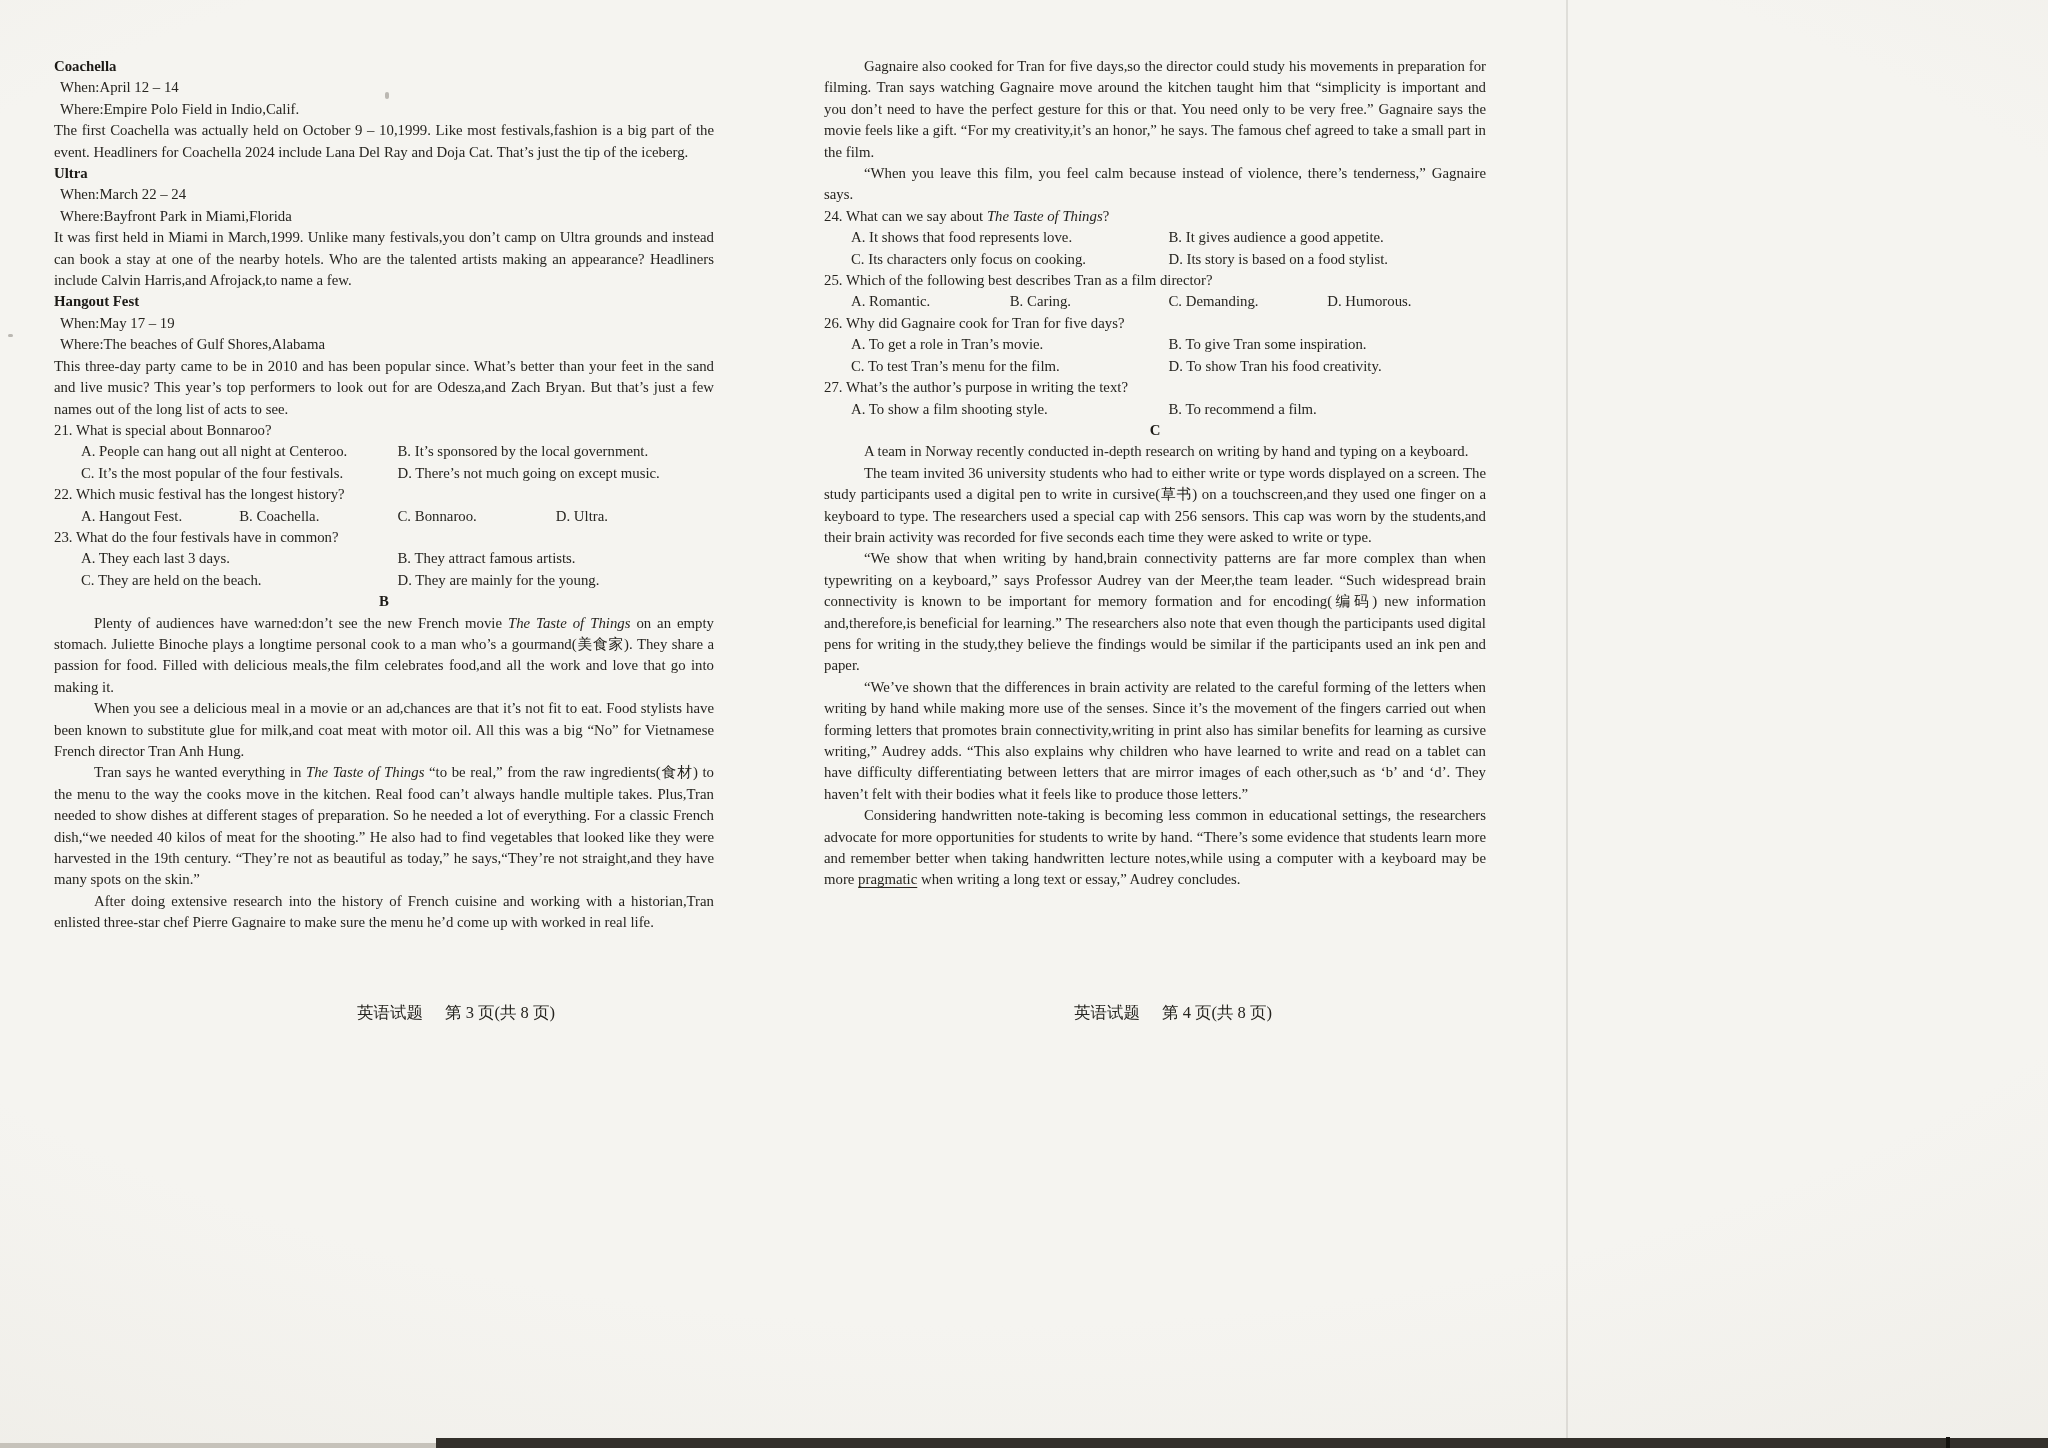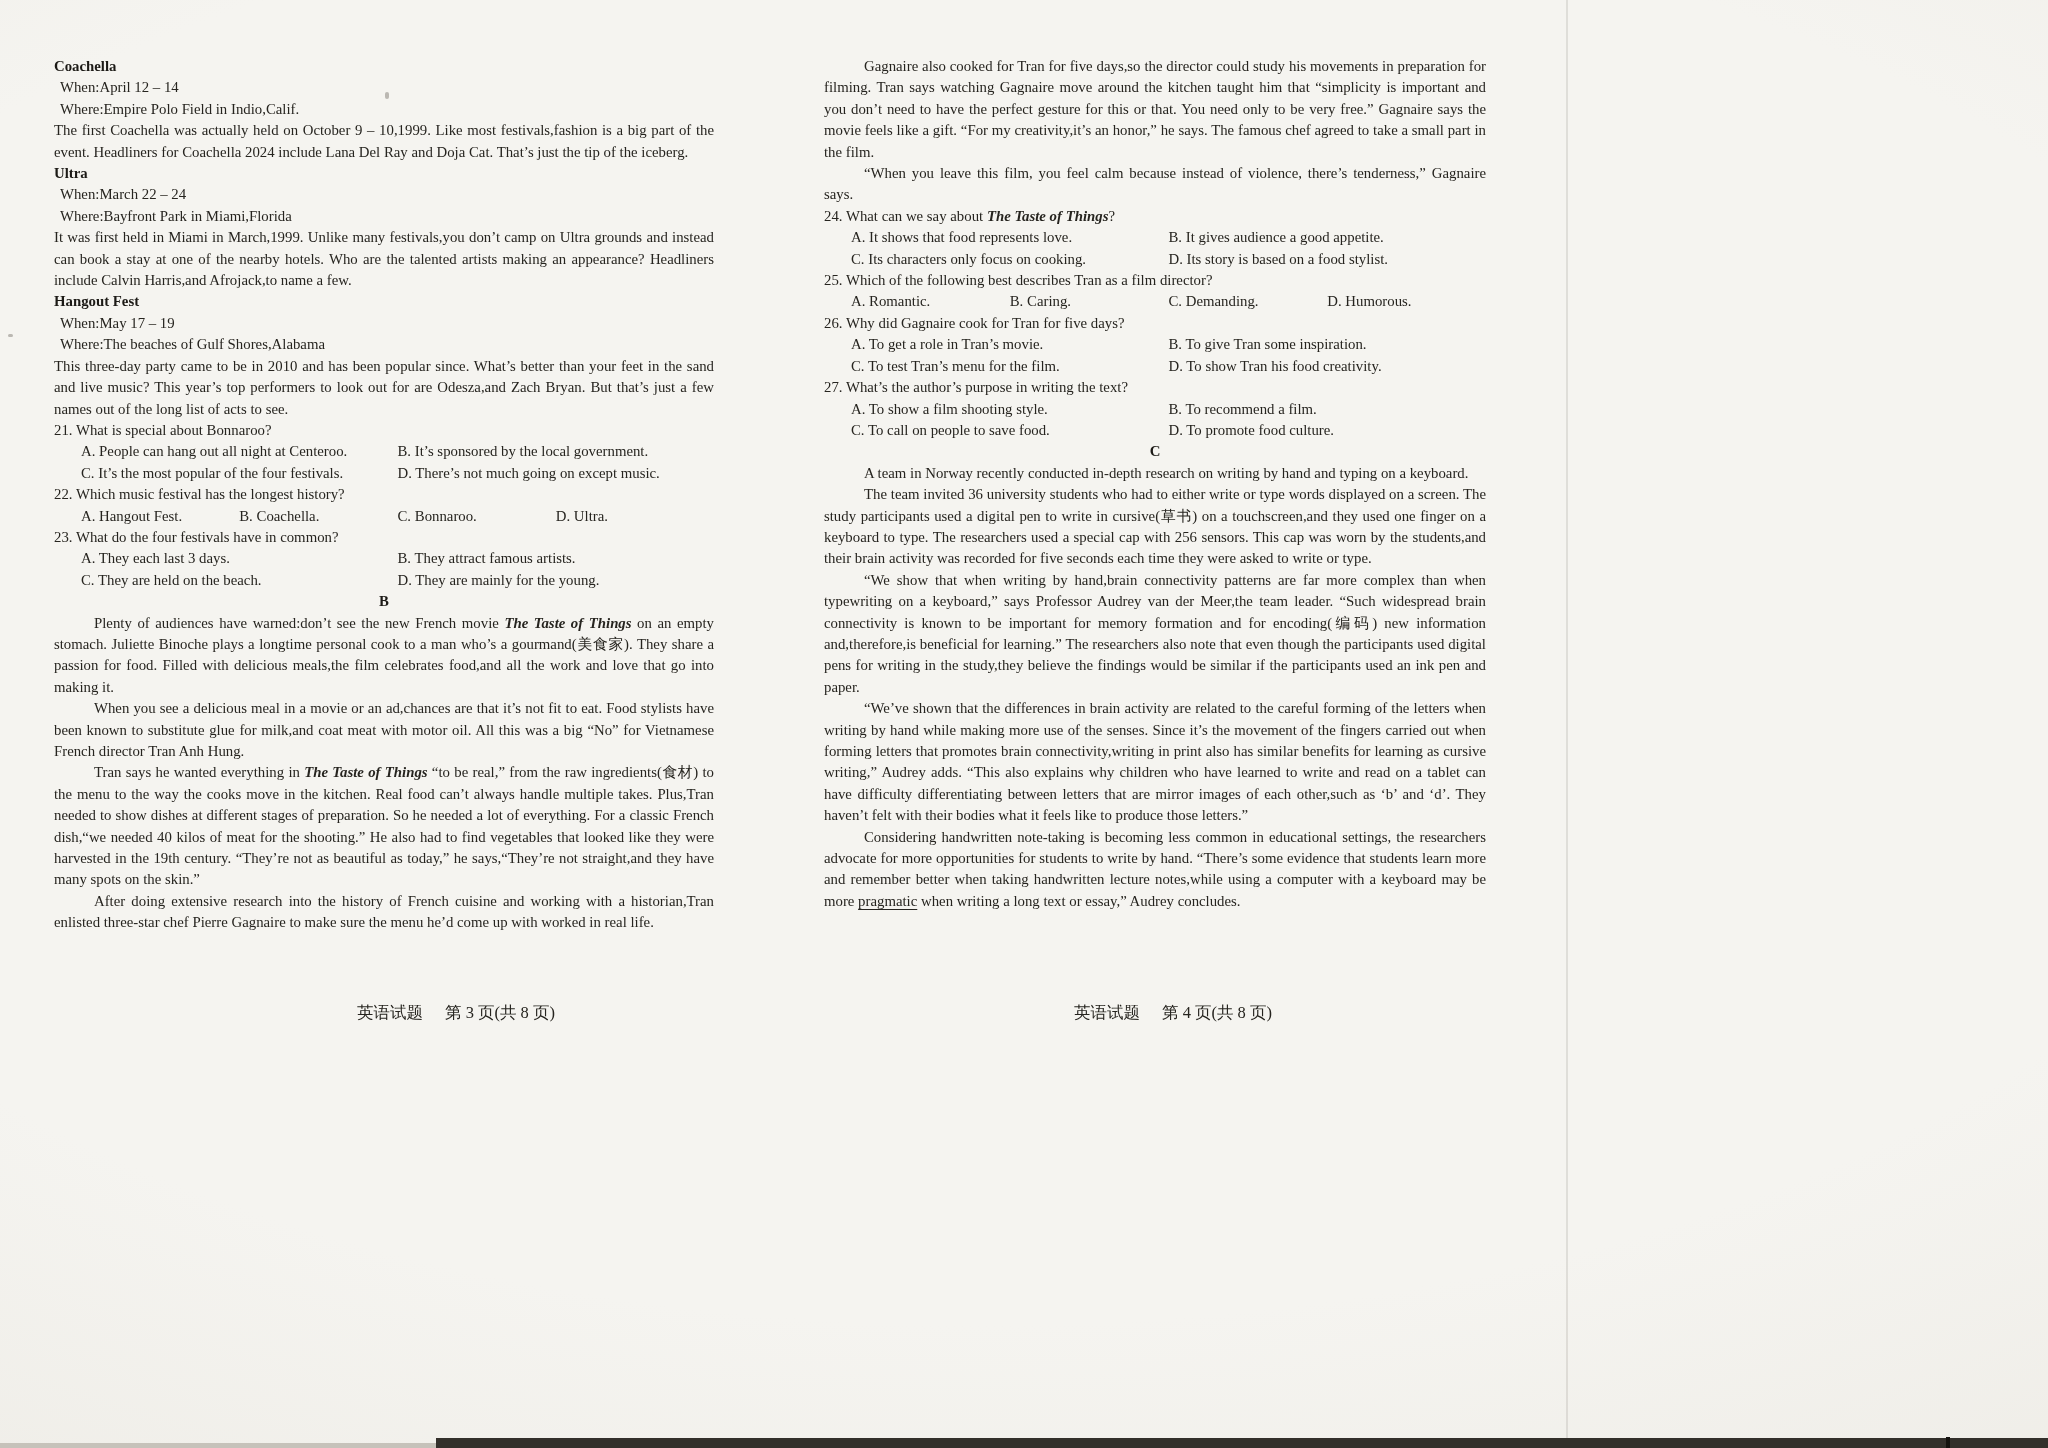--- a/index.html
+++ b/index.html
@@ -21,21 +21,21 @@
   #page-4{left:824px;width:662px;}
   .bold-line{font-weight:bold;text-align:left;color:#1c1a16;}
   .info-line{text-align:left;margin-left:6px;}
   p.para{margin:0;}
   p.para.ind{text-indent:40px;}
   .section-label{font-weight:bold;text-align:center;color:#1c1a16;}
   .q-stem{text-align:left;}
   .opt-row{display:flex;padding-left:27px;text-align:left;justify-content:center;}
   .opt-row.cols-2 .opt{flex:0 0 50%;}
   .opt-row.cols-4 .opt{flex:0 0 25%;}
-  .it{font-style:italic;font-weight:bold;}
+  .it{font-style:italic;}
   .ul{text-decoration:underline;text-underline-offset:3px;}
   .footer{position:absolute;top:1002px;font-size:16.5px;color:#26241f;text-align:center;}
   .footer-3{left:54px;width:660px;transform:translateX(72px);}
   .footer-4{left:834px;width:662px;transform:translateX(8px);}
   .footer .gap{margin-left:22px;}
   .fold-line{position:absolute;left:1566px;top:0;width:2px;height:1448px;background:rgba(160,156,148,0.25);}
   .edge-bottom{position:absolute;left:436px;right:0;bottom:0;height:10px;background:#33302b;}
   .edge-bottom-left{position:absolute;left:0;bottom:0;width:436px;height:5px;background:#c6c2ba;}
   .edge-tick{position:absolute;left:1946px;bottom:0;width:4px;height:11px;background:#14130f;}
   .speck{position:absolute;background:#8a877f;opacity:.55;border-radius:2px;}
@@ -130,24 +130,20 @@
           <div class="opt">C. To test Tran’s menu for the film.</div>
           <div class="opt">D. To show Tran his food creativity.</div>
         </div>
       </div>
       <div class="question">
         <div class="q-stem"><span class="q-num">27. </span><span>What’s the author’s purpose in writing the text?</span></div>
         <div class="opt-row cols-2">
           <div class="opt">A. To show a film shooting style.</div>
           <div class="opt">B. To recommend a film.</div>
         </div>
-        <div class="opt-row cols-2">
-          <div class="opt">C. To call on people to save food.</div>
-          <div class="opt">D. To promote food culture.</div>
-        </div>
       </div>
       <div class="section-label">C</div>
       <p class="para ind"><span>A team in Norway recently conducted in-depth research on writing by hand and typing on a keyboard.</span></p>
       <p class="para ind"><span>The team invited 36 university students who had to either write or type words displayed on a screen. The study participants used a digital pen to write in cursive(草书) on a touchscreen,and they used one finger on a keyboard to type. The researchers used a special cap with 256 sensors. This cap was worn by the students,and their brain activity was recorded for five seconds each time they were asked to write or type.</span></p>
       <p class="para ind"><span>“We show that when writing by hand,brain connectivity patterns are far more complex than when typewriting on a keyboard,” says Professor Audrey van der Meer,the team leader. “Such widespread brain connectivity is known to be important for memory formation and for encoding(编码) new information and,therefore,is beneficial for learning.” The researchers also note that even though the participants used digital pens for writing in the study,they believe the findings would be similar if the participants used an ink pen and paper.</span></p>
       <p class="para ind"><span>“We’ve shown that the differences in brain activity are related to the careful forming of the letters when writing by hand while making more use of the senses. Since it’s the movement of the fingers carried out when forming letters that promotes brain connectivity,writing in print also has similar benefits for learning as cursive writing,” Audrey adds. “This also explains why children who have learned to write and read on a tablet can have difficulty differentiating between letters that are mirror images of each other,such as ‘b’ and ‘d’. They haven’t felt with their bodies what it feels like to produce those letters.”</span></p>
       <p class="para ind"><span>Considering handwritten note-taking is becoming less common in educational settings, the researchers advocate for more opportunities for students to write by hand. “There’s some evidence that students learn more and remember better when taking handwritten lecture notes,while using a computer with a keyboard may be more </span><span class="ul">pragmatic</span><span> when writing a long text or essay,” Audrey concludes.</span></p>
     </div>
 
   <div class="footer footer-3">

